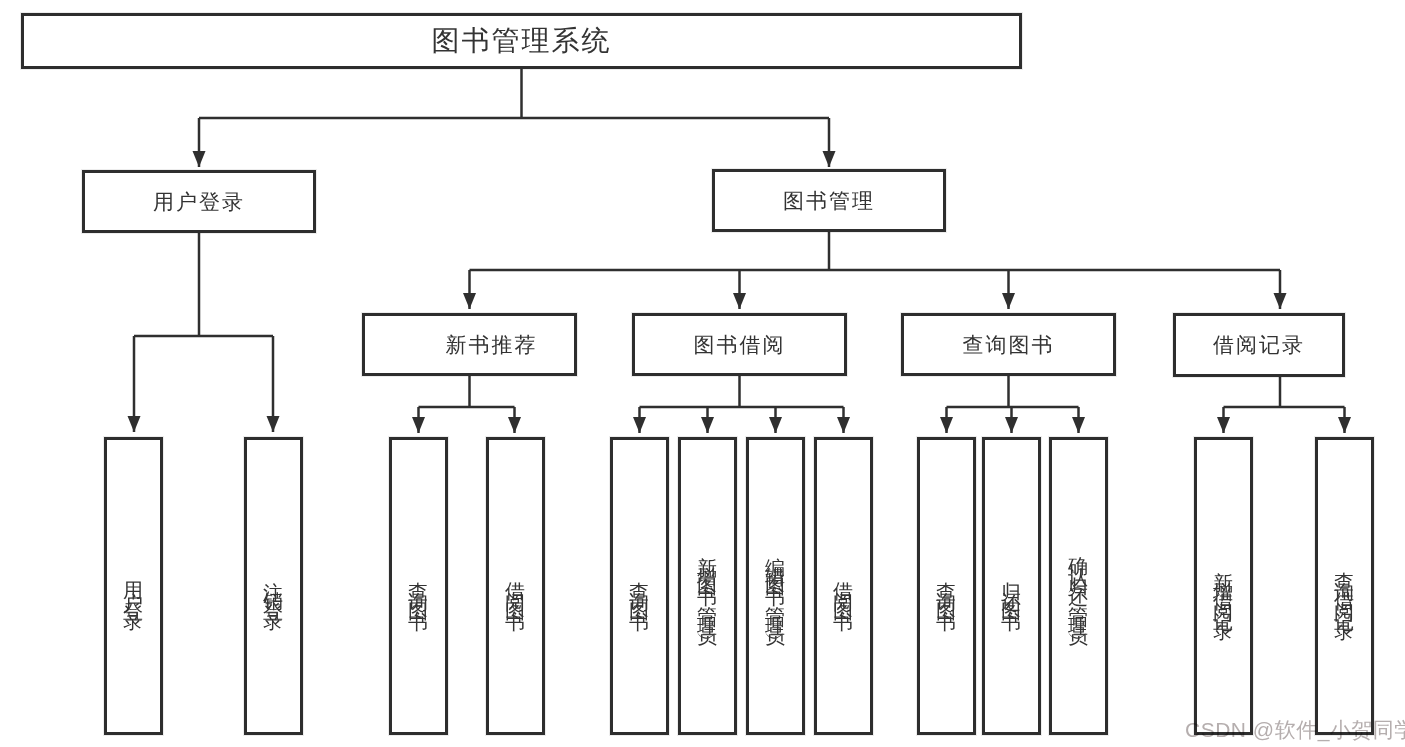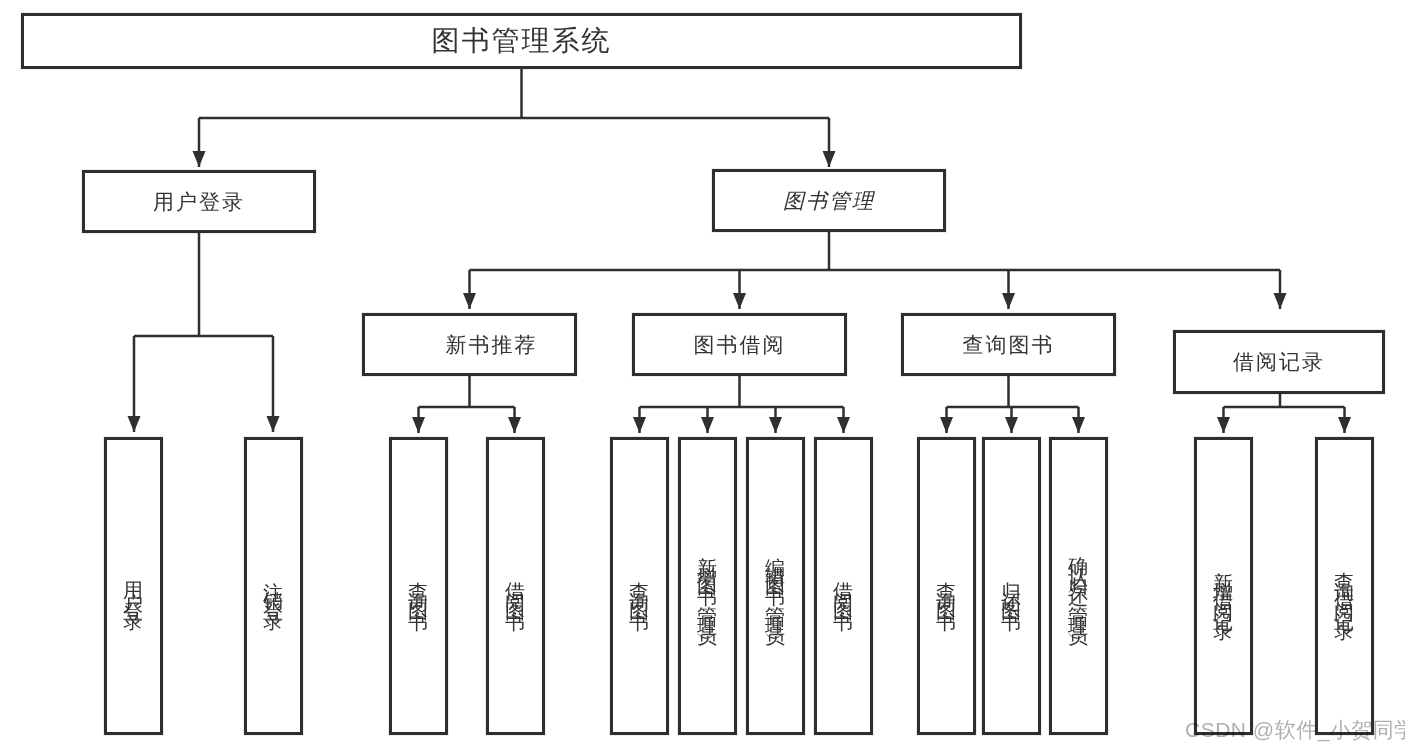--- a/index.html
+++ b/index.html
@@ -84,26 +84,26 @@
       <line x1="1280" y1="377" x2="1280" y2="407"></line>
       <line x1="1223.5" y1="407" x2="1344.5" y2="407"></line>
       <line x1="1223.5" y1="407" x2="1223.5" y2="433" marker-end="url(#ah)"></line>
       <line x1="1344.5" y1="407" x2="1344.5" y2="433" marker-end="url(#ah)"></line>
     </g>
   </svg>
 
   <div class="hbox root" style="left:21px;top:13px;width:1001px;height:56px;">图书管理系统</div>
 
   <div class="hbox" style="left:82px;top:170px;width:234px;height:63px;">用户登录</div>
-  <div class="hbox" style="left:712px;top:169px;width:234px;height:63px;font-style:italic;">图书管理</div>
+  <div class="hbox" style="left:712px;top:169px;width:234px;height:63px;">图书管理</div>
 
   <div class="hbox" style="left:362px;top:313px;width:215px;height:63px;padding-left:44px;">新书推荐</div>
   <div class="hbox" style="left:632px;top:313px;width:215px;height:63px;">图书借阅</div>
   <div class="hbox" style="left:901px;top:313px;width:215px;height:63px;">查询图书</div>
-  <div class="hbox" style="left:1173px;top:330px;width:212px;height:64px;">借阅记录</div>
+  <div class="hbox" style="left:1173px;top:313px;width:172px;height:64px;">借阅记录</div>
 
   <div class="vbox" style="left:104px;">用户登录</div>
   <div class="vbox" style="left:244px;">注销登录</div>
 
   <div class="vbox" style="left:389px;">查询图书</div>
   <div class="vbox" style="left:486px;">借阅图书</div>
 
   <div class="vbox" style="left:610px;">查询图书</div>
   <div class="vbox" style="left:678px;">新增图书（管理员）</div>
   <div class="vbox" style="left:746px;">编辑图书（管理员）</div>

